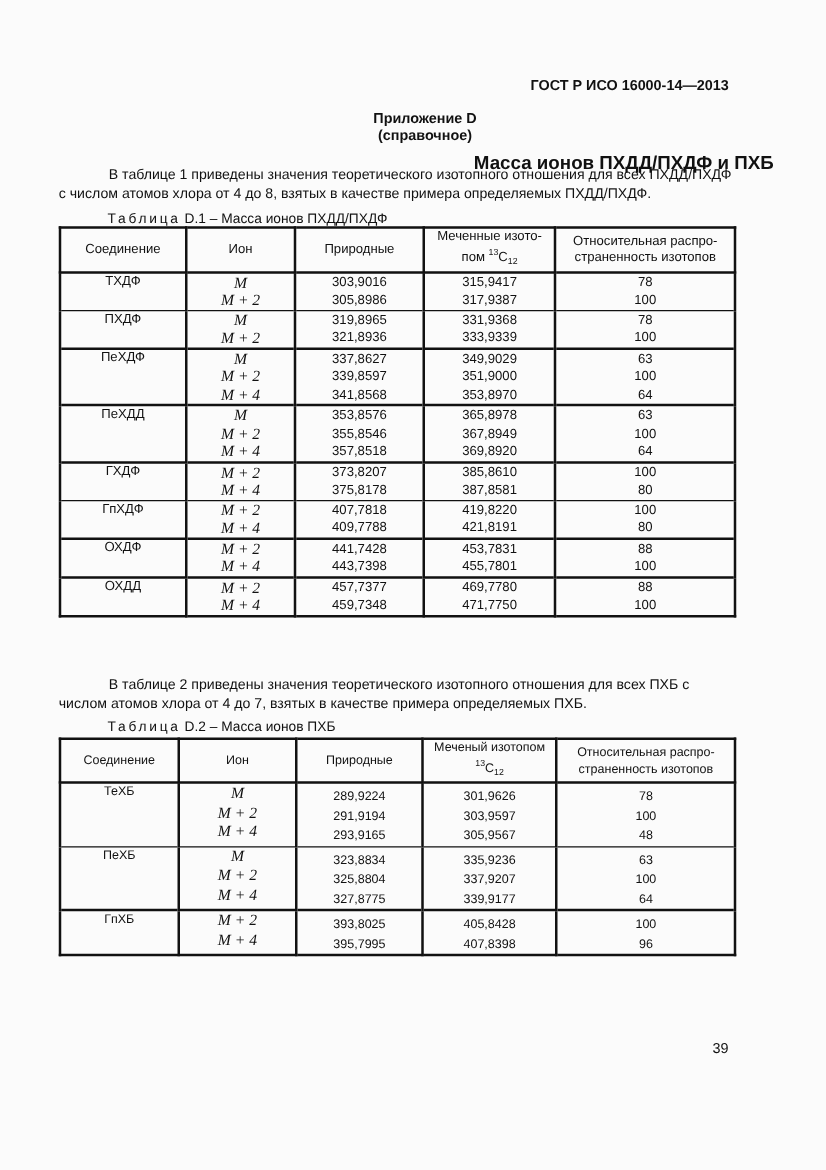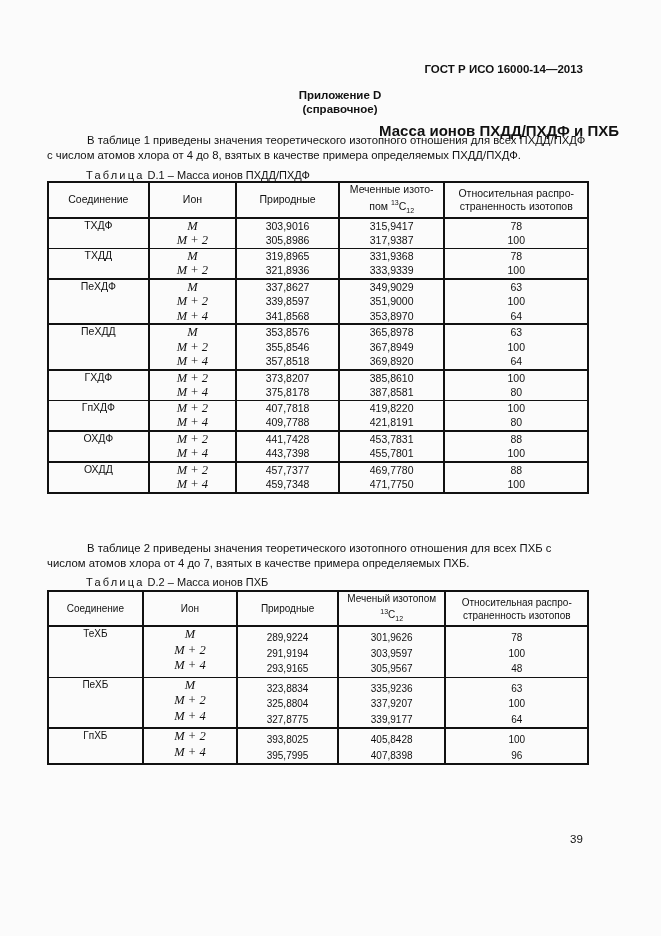--- a/index.html
+++ b/index.html
@@ -127,21 +127,21 @@
           <div>315,9417</div>
           <div>317,9387</div>
         </td>
         <td class="cell-lines num">
           <div>78</div>
           <div>100</div>
         </td>
       </tr>
       <tr class="grp thin">
         <td class="comp">
-          <div>ТХДД</div>
+          <div>ПХДФ</div>
         </td>
         <td class="cell-lines ">
           <div class="ion">M</div>
           <div class="ion">M + 2</div>
         </td>
         <td class="cell-lines num">
           <div>319,8965</div>
           <div>321,8936</div>
         </td>
         <td class="cell-lines num">

